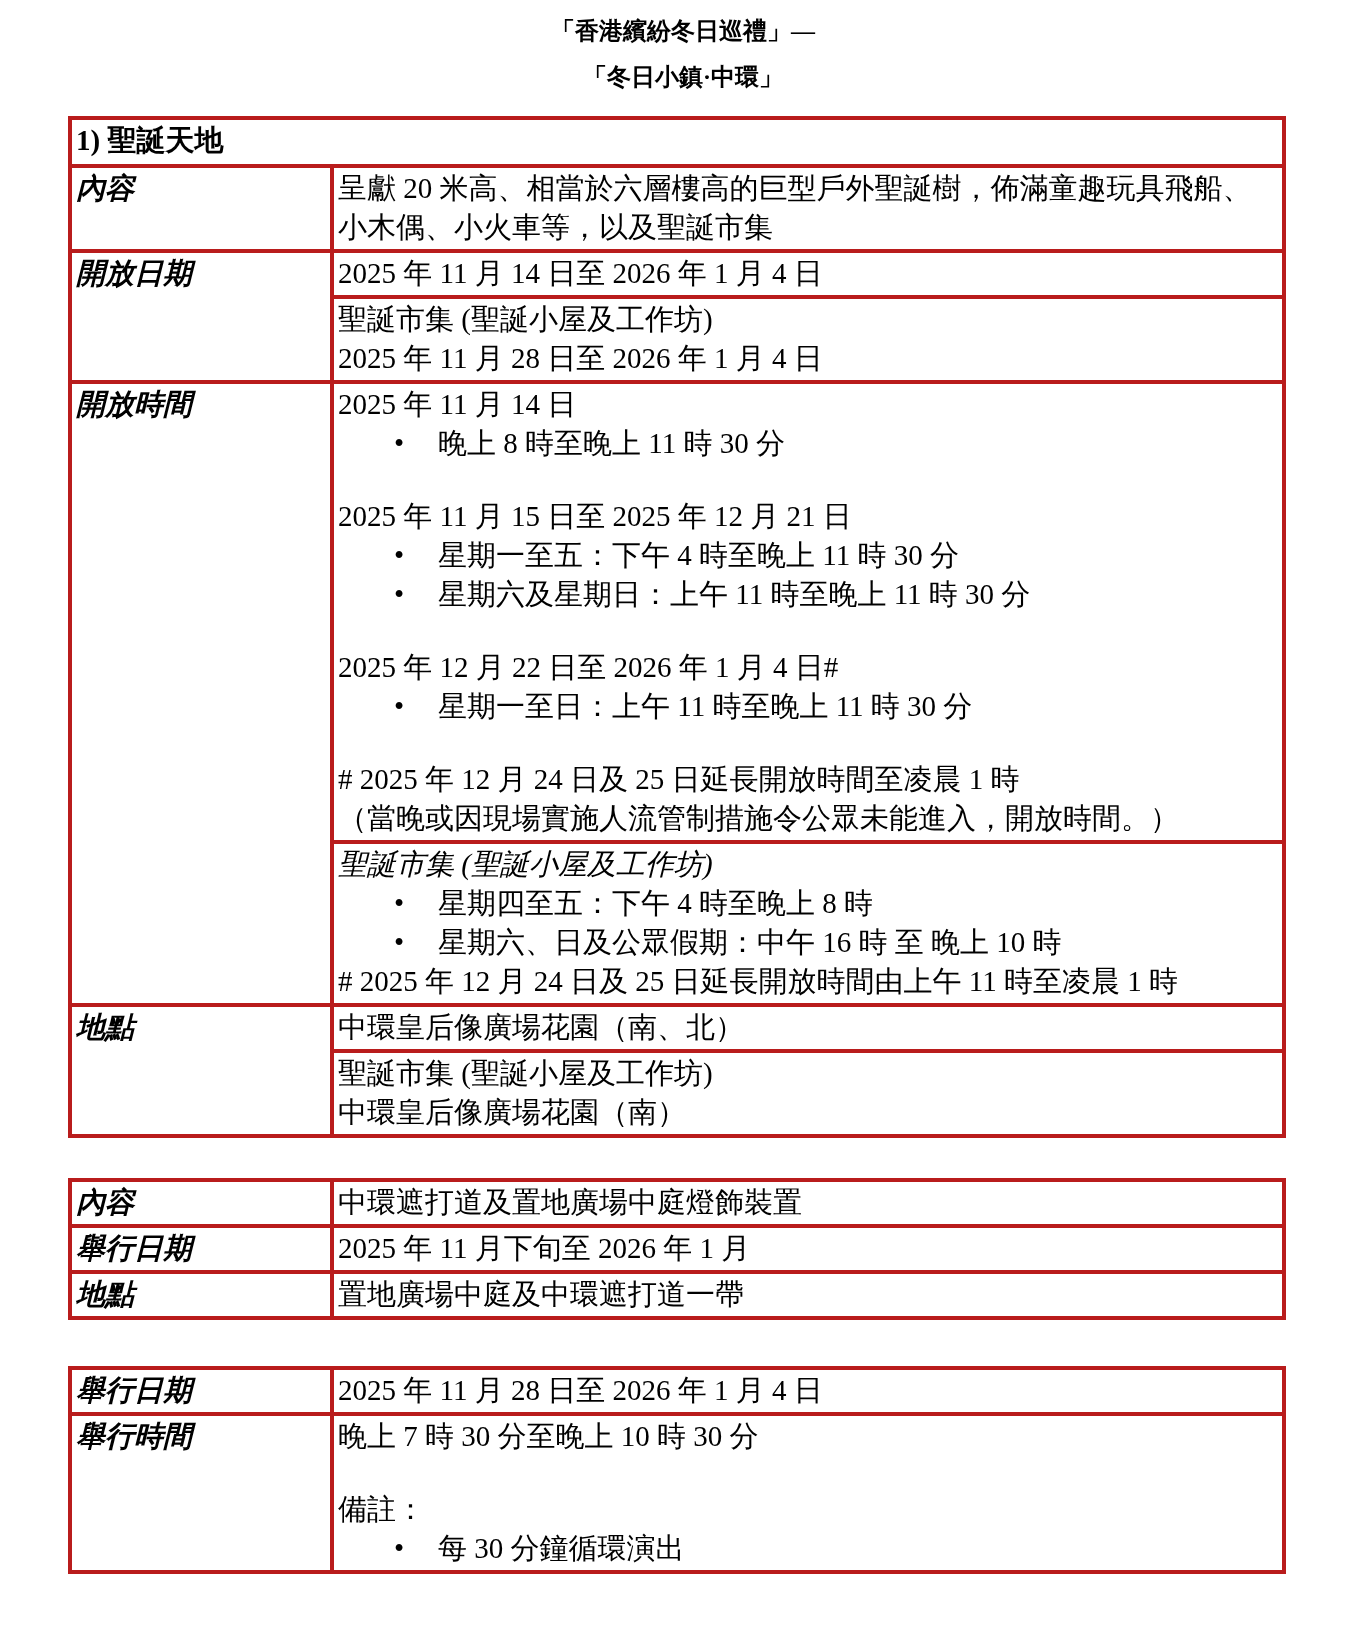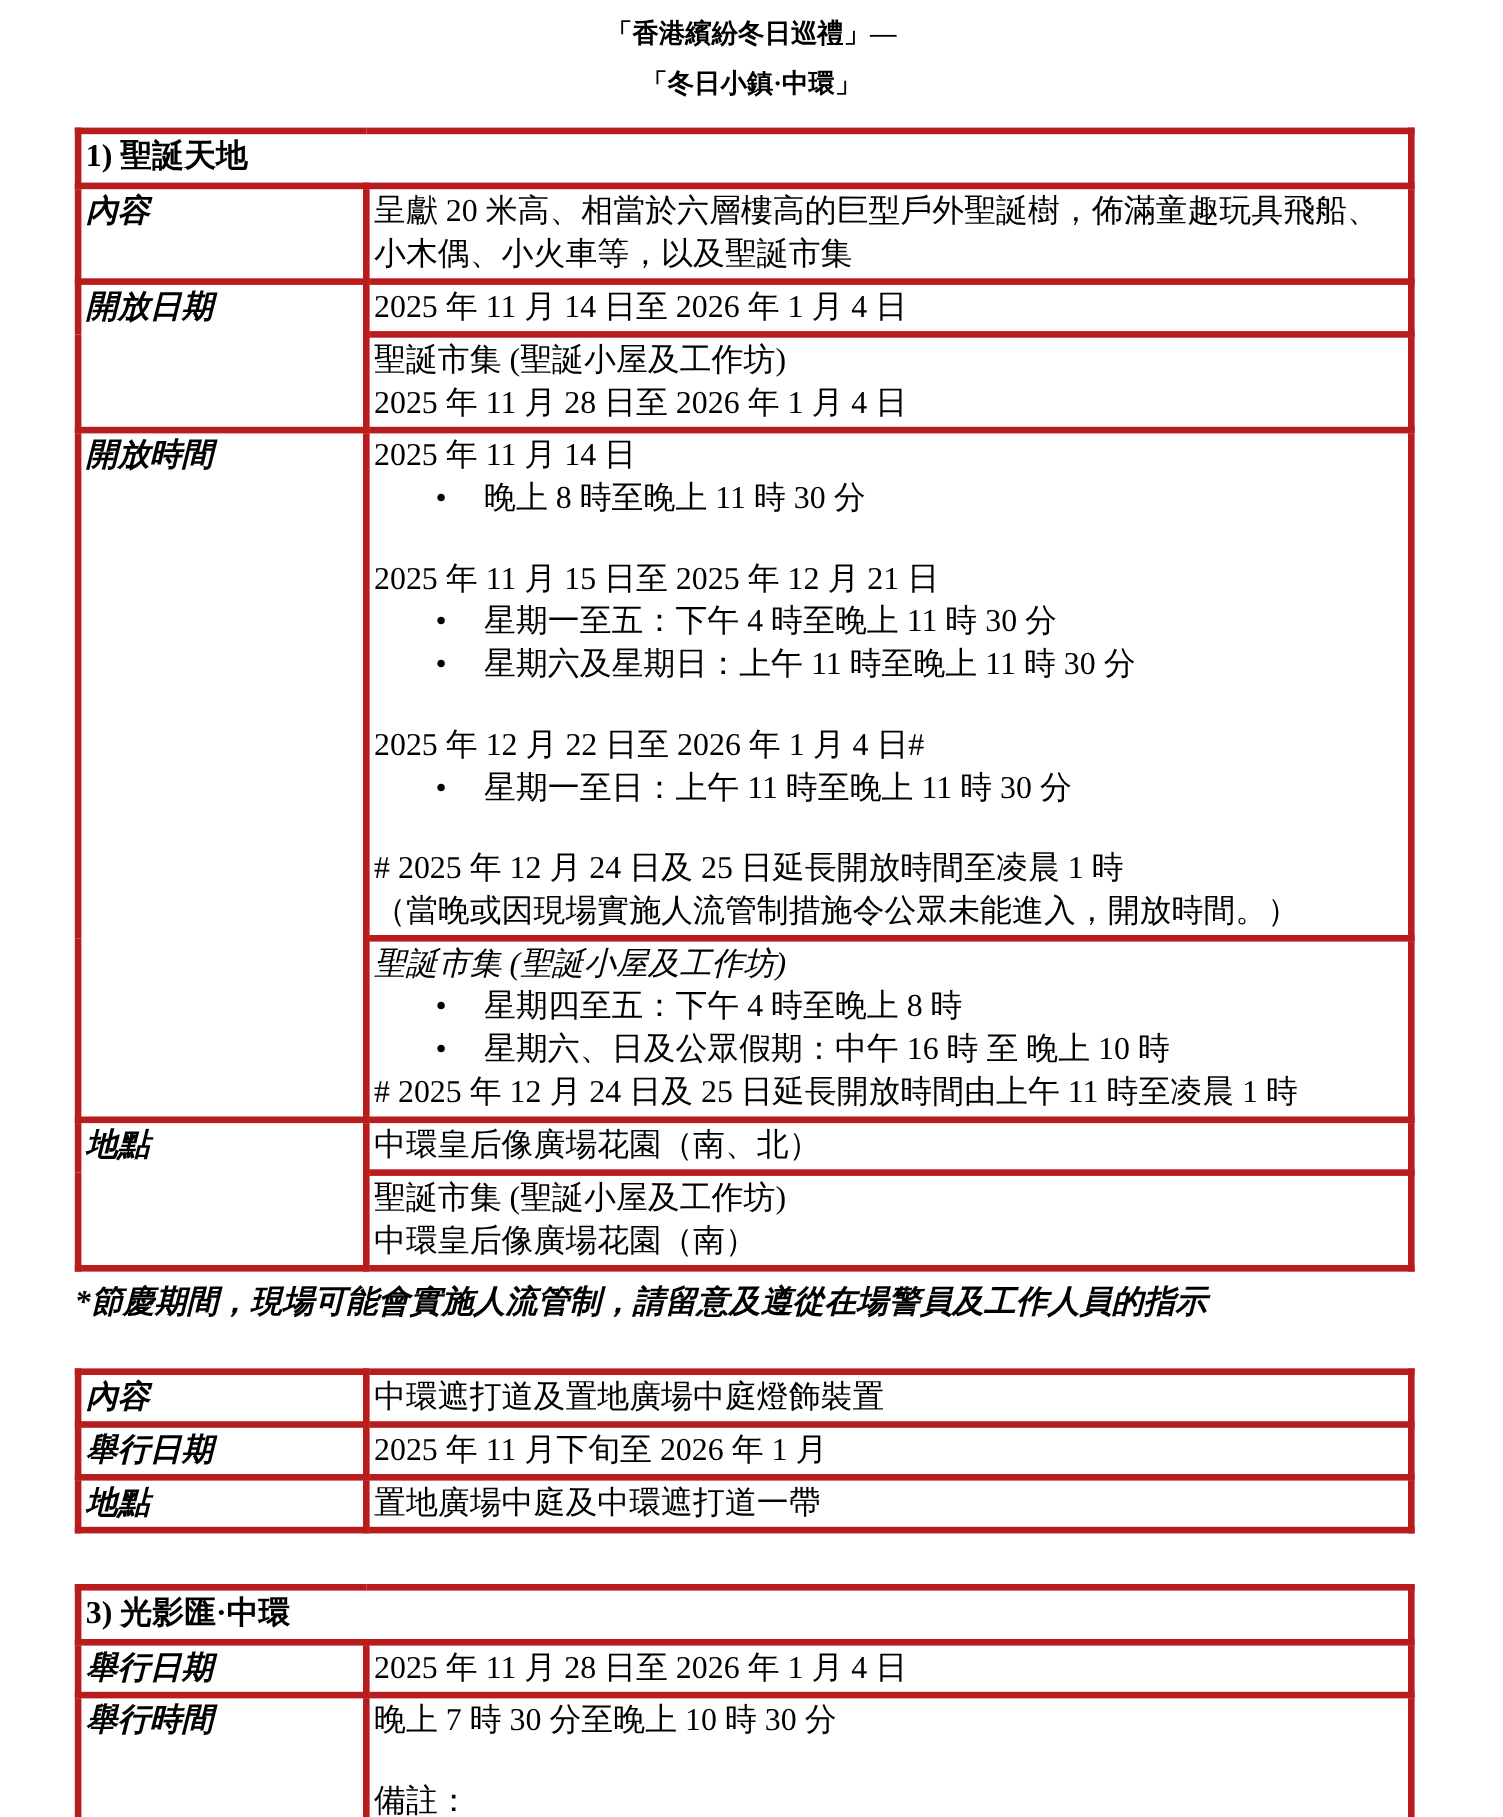--- a/index.html
+++ b/index.html
@@ -23,21 +23,21 @@
     padding-top: 8px;
   }
   .tbl {
     border-collapse: collapse;
     table-layout: fixed;
     width: 1218px;
     margin-left: 68px;
     background: #ffffff;
   }
   .tbl td {
-    border: 6px solid #b91c1c;
+    border: 4px solid #b91c1c;
     padding: 1px 6px 2px 4px;
     vertical-align: top;
     word-break: break-word;
   }
   .tbl .section-cell {
     font-weight: bold;
     height: 41px;
   }
   .tbl td.label {
     font-weight: bold;
@@ -134,21 +134,20 @@
       </tr>
       <tr>
         <td>
           <div>聖誕市集 (聖誕小屋及工作坊)</div>
           <div>中環皇后像廣場花園（南）</div>
         </td>
       </tr>
     </tbody>
       </table>
 
-    <div class="footnote">*節慶期間，現場可能會實施人流管制，請留意及遵從在場警員及工作人員的指示</div>
   </div>
 
   <div class="t2-wrap">
     <table class="tbl">
       <colgroup>
           <col class="col-label">
           <col>
         </colgroup>
       <tbody>
       <tr>
@@ -167,23 +166,20 @@
       </table>
   </div>
 
   <div class="t3-wrap">
     <table class="tbl">
       <colgroup>
           <col class="col-label">
           <col>
         </colgroup>
       <tbody>
-          <tr>
-        <td colspan="2" class="section-cell">3) 光影匯·中環</td>
-      </tr>
       <tr>
         <td class="label">舉行日期</td>
         <td class="single-line-cell">2025 年 11 月 28 日至 2026 年 1 月 4 日</td>
       </tr>
       <tr>
         <td class="label">舉行時間</td>
         <td>
           <div>晚上 7 時 30 分至晚上 10 時 30 分</div>
           <div class="mt">備註：</div>
           <div class="bullet-line">

